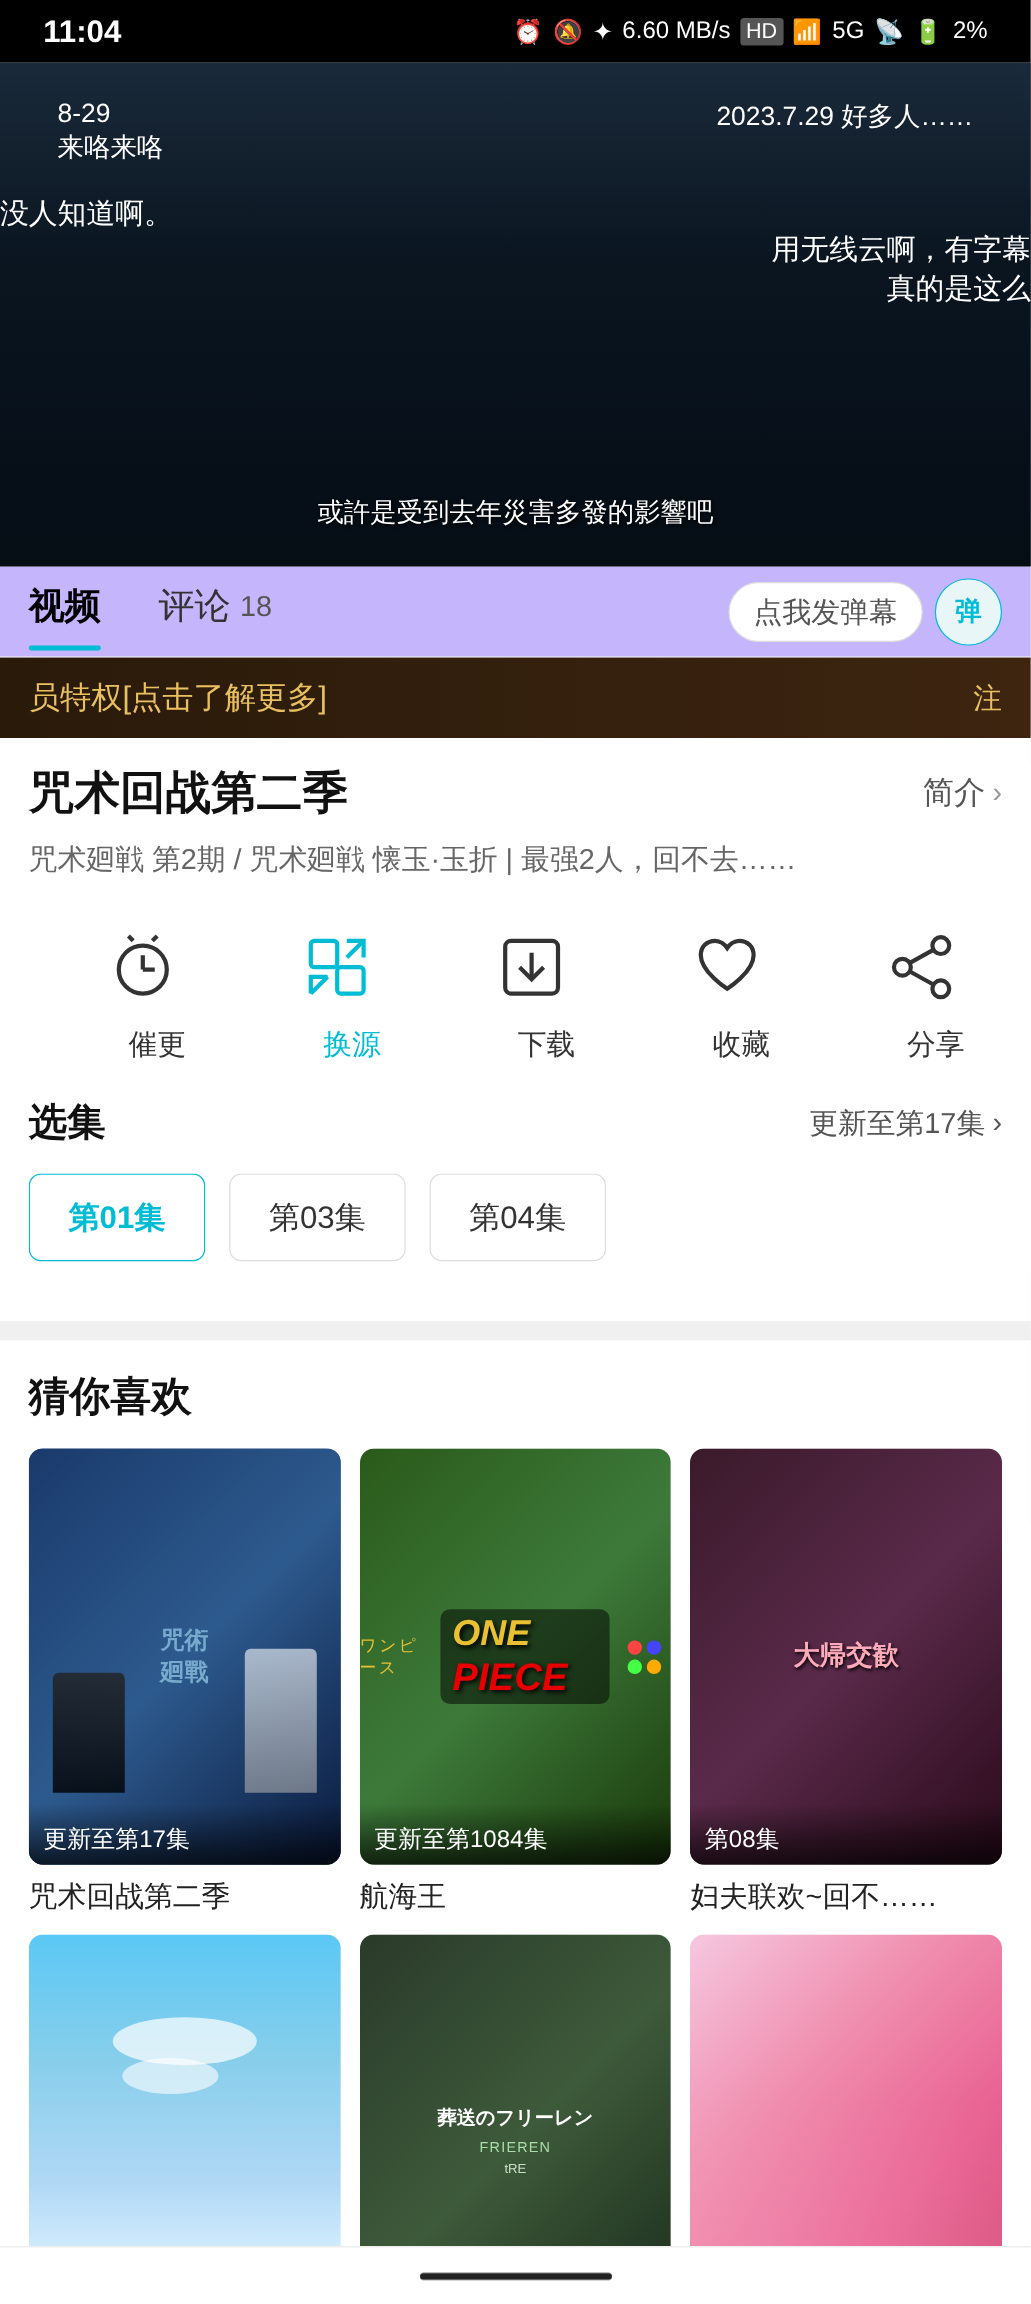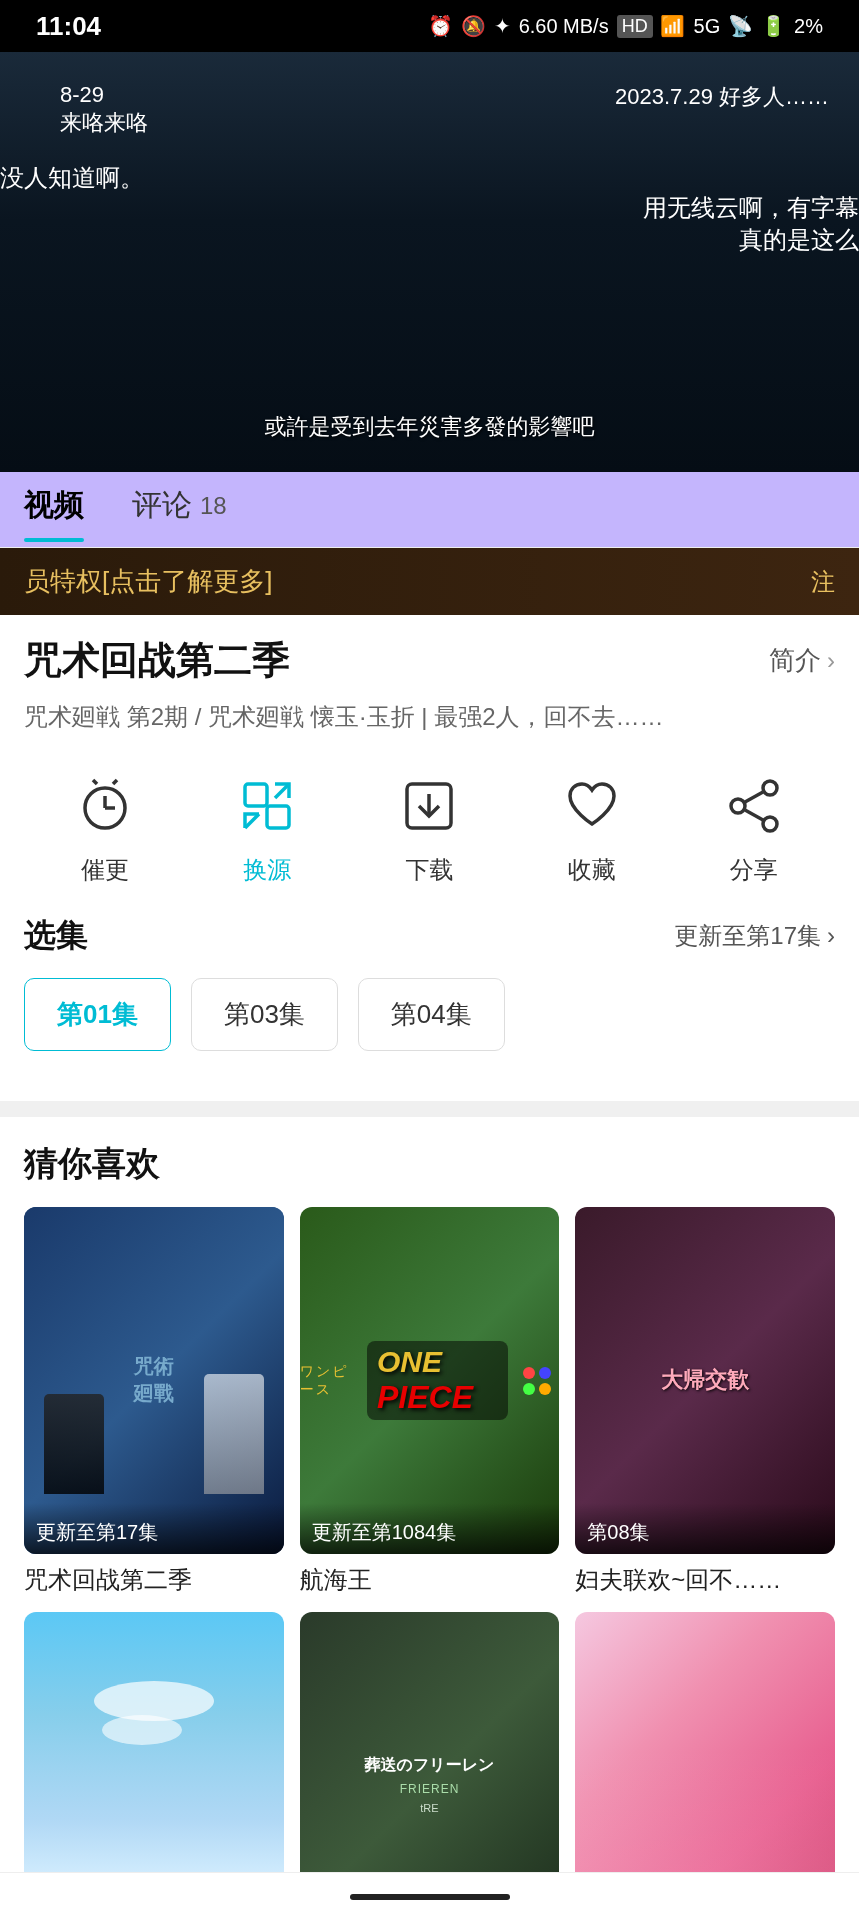--- a/index.html
+++ b/index.html
@@ -37,28 +37,28 @@
     }
     .video-bg {
       width: 100%;
       height: 100%;
       background: linear-gradient(180deg, #1a2a3a 0%, #0a1520 40%, #050d15 100%);
       position: relative;
     }
     .comment-bubble-1 {
       position: absolute;
       top: 30px;
-      left: 60px;
+      left: 48px;
       color: #fff;
       font-size: 22px;
     }
     .comment-bubble-2 {
       position: absolute;
       top: 30px;
-      right: 30px;
+      right: 48px;
       color: #fff;
       font-size: 22px;
       text-align: right;
     }
     .comment-bubble-3 {
       position: absolute;
       top: 110px;
       left: 0px;
       color: #fff;
       font-size: 24px;
@@ -204,21 +204,21 @@
     .action-buttons {
       display: flex;
       align-items: flex-start;
       justify-content: space-around;
       margin-bottom: 28px;
       padding-top: 10px;
     }
     .action-btn {
       display: flex;
       flex-direction: column;
-      align-items: center;
+      align-items: flex-end;
       gap: 12px;
       cursor: pointer;
       width: 100px;
     }
     .action-icon {
       width: 72px;
       height: 72px;
       display: flex;
       align-items: center;
       justify-content: center;
@@ -409,20 +409,28 @@
   </div>
 </div>
 
 <div class="tabs-row">
   <div class="tab-item active">
     <span>视频</span>
   </div>
   <div class="tab-item">
     <span>评论</span>
     <span class="tab-badge">18</span>
+  </div>
+  <div class="danmu-btn">
+    <button class="danmu-text-btn">
+      <span>点我发弹幕</span>
+    </button>
+    <div class="danmu-icon-btn">
+      <span>弹</span>
+    </div>
   </div>
 </div>
 
 <div class="member-banner">
   <span class="member-banner-text">员特权[点击了解更多]</span>
   <span class="member-banner-link">注</span>
 </div>
 
 <div class="content-section">
 

